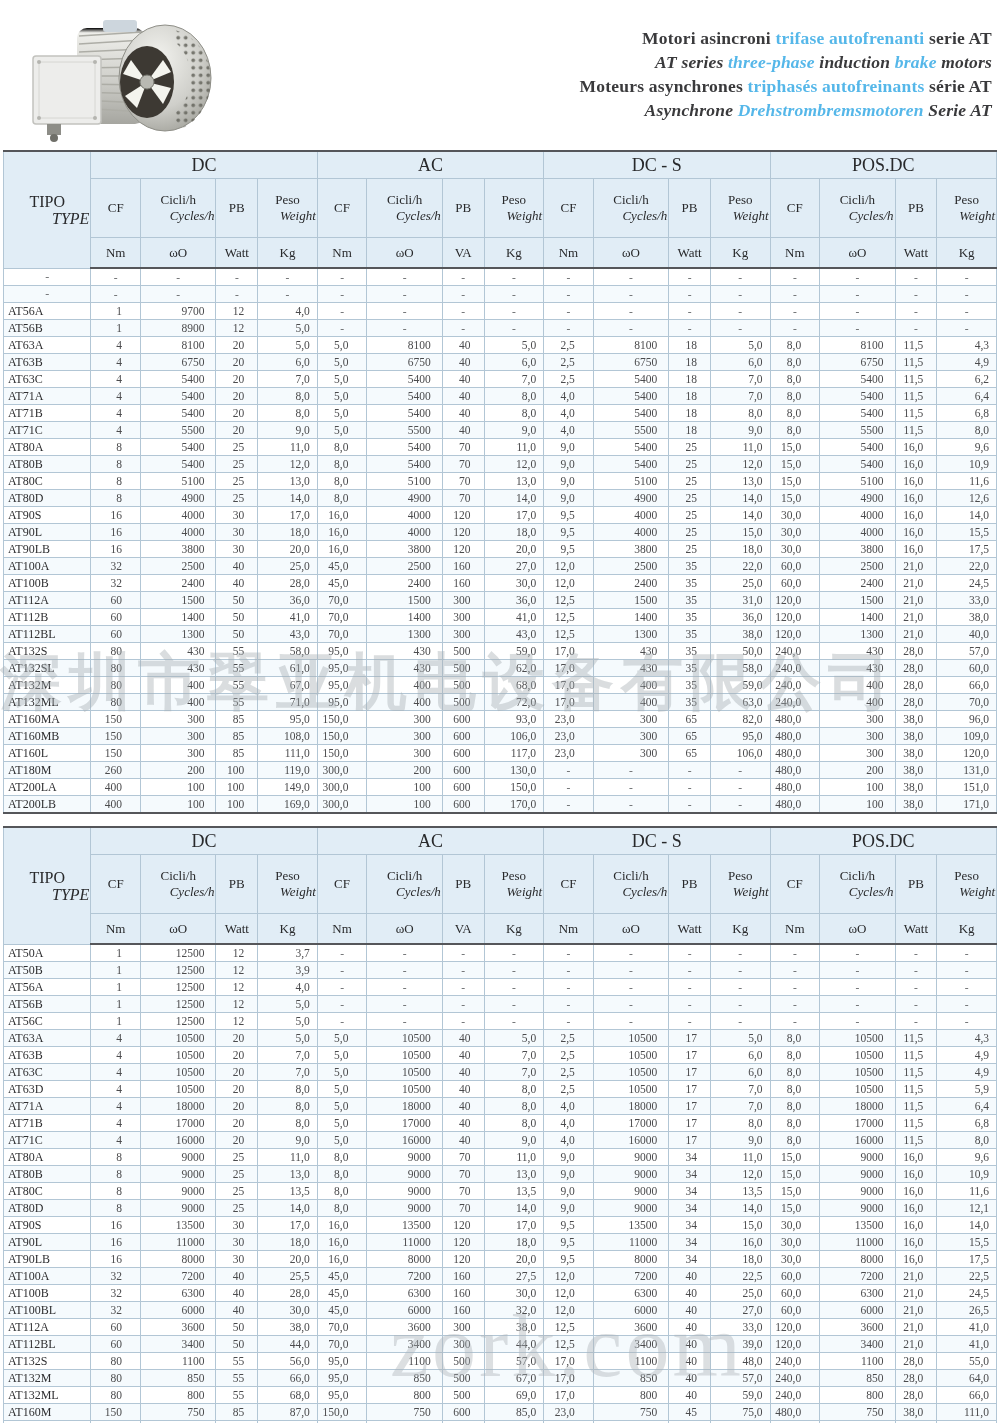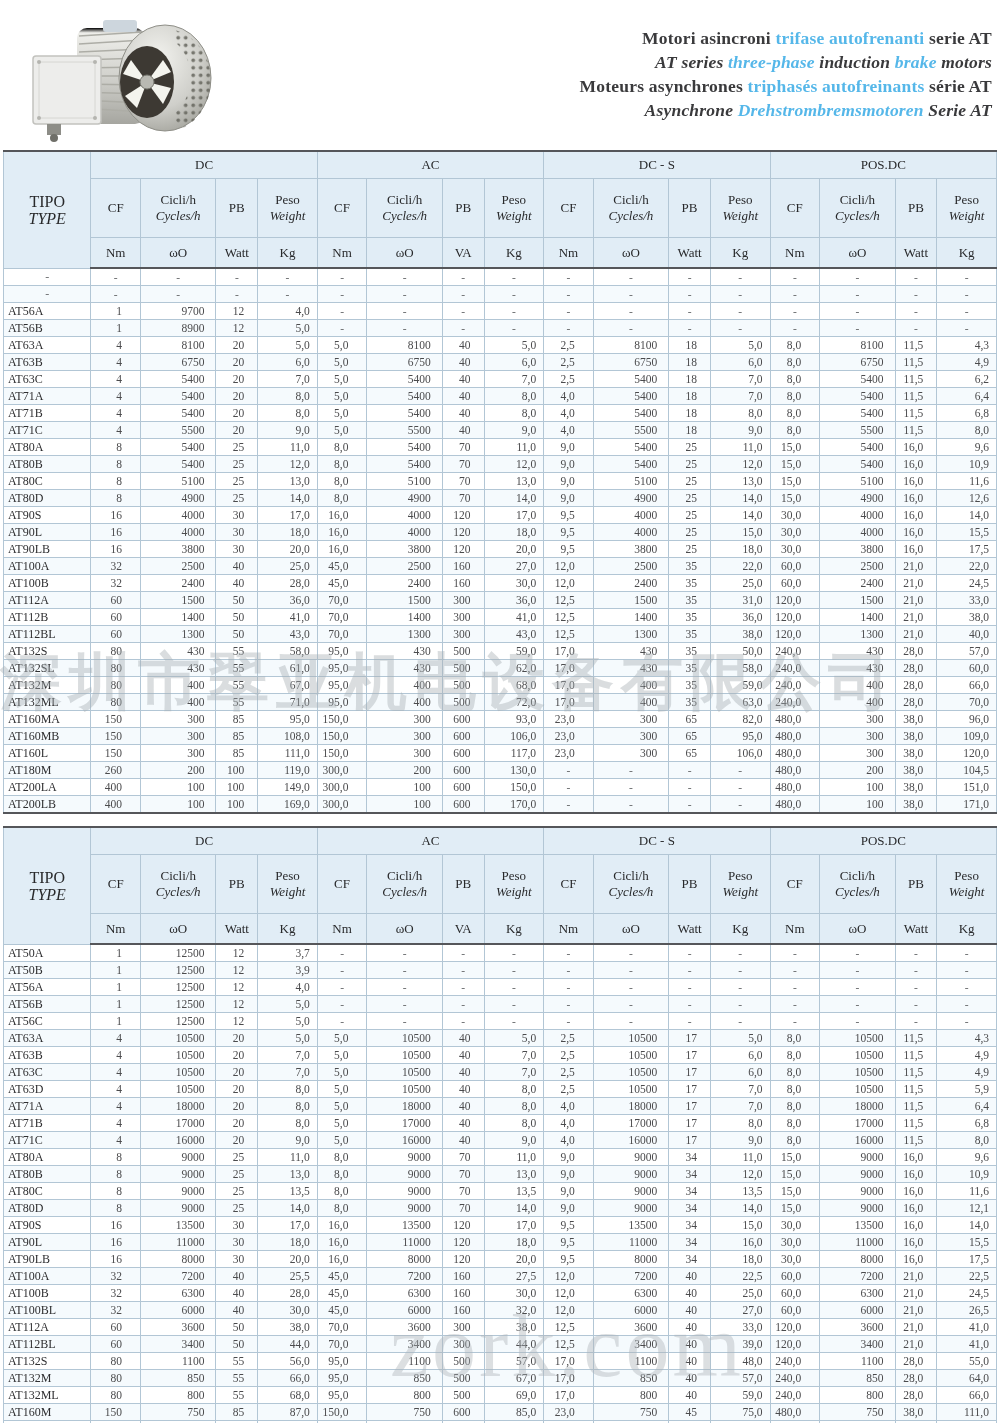--- a/index.html
+++ b/index.html
@@ -12,25 +12,25 @@
   .hline{font-size:17.5px;font-weight:bold;line-height:24px;color:#3a3a3c;letter-spacing:.2px;}
   .hline.it{font-style:italic;}
   .hline .blue{color:#55b7e9;}
   
   .tbl-wrap{margin:0 3px;}
   #table-1{margin-top:12px;}
   table.spec{width:100%;border-collapse:collapse;table-layout:fixed;
              border-top:2px solid #55565a;border-bottom:2px solid #55565a;}
   table.spec td,table.spec th{border:1px solid #b2c6d5;font-weight:normal;}
   table.spec thead td,table.spec thead th{background:#e1edf6;color:#28292b;text-align:center;vertical-align:middle;}
-  tr.grow td{height:24px;font-size:13px;}
+  tr.grow td{height:24px;font-size:18px;}
   tr.srow td{height:56px;font-size:13px;line-height:16px;}
   tr.urow td{height:27px;font-size:13px;border-bottom:2px solid #55565a;}
   th.tipo{background:#e1edf6;font-size:16px;line-height:17px;color:#28292b;text-align:center;vertical-align:middle;}
-  .itl{font-style:italic;}
+  .itl{font-style:italic;text-align:right;}
   tbody td{height:16px;font-size:11.5px;line-height:12px;color:#4b4b4d;
            border:1px solid #c3d6e4;border-top:none;padding:0;}
   tbody tr:nth-child(even) td{background:#f5fafd;}
   td.type{font-weight:bold;color:#2e2e30;font-size:12px;text-align:left;padding-left:4px;}
   td.cf{text-align:right;padding-right:18px;}
   td.cicli{text-align:right;padding-right:11px;}
   td.pb{text-align:right;padding-right:13px;}
   td.peso{text-align:right;padding-right:7px;}
   td.dash{text-align:center;padding:0;color:#707274;}
   td.gs,th.gs{border-left:1px solid #94abbc;}
@@ -781,21 +781,21 @@
             <td class="cicli">200</td>
             <td class="pb">600</td>
             <td class="peso">130,0</td>
             <td class="dash gs">-</td>
             <td class="dash">-</td>
             <td class="dash">-</td>
             <td class="dash">-</td>
             <td class="cf gs">480,0</td>
             <td class="cicli">200</td>
             <td class="pb">38,0</td>
-            <td class="peso">104,5</td>
+            <td class="peso">131,0</td>
           </tr>
           <tr>
             <td class="type">AT200LA</td>
             <td class="cf gs">400</td>
             <td class="cicli">100</td>
             <td class="pb">100</td>
             <td class="peso">149,0</td>
             <td class="cf gs">300,0</td>
             <td class="cicli">100</td>
             <td class="pb">600</td>

